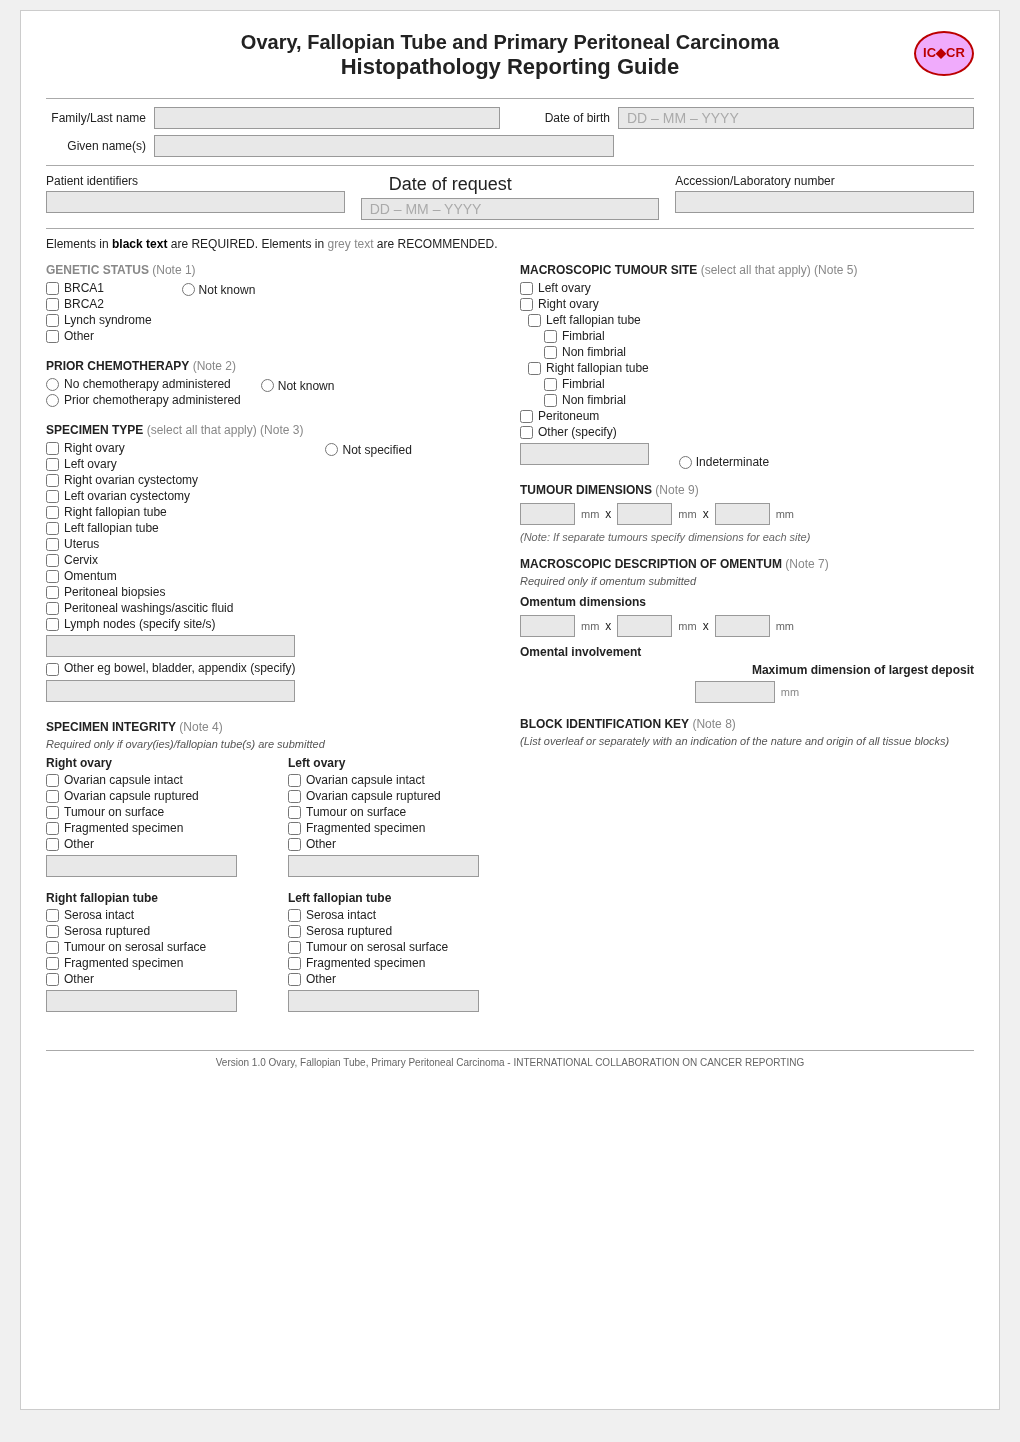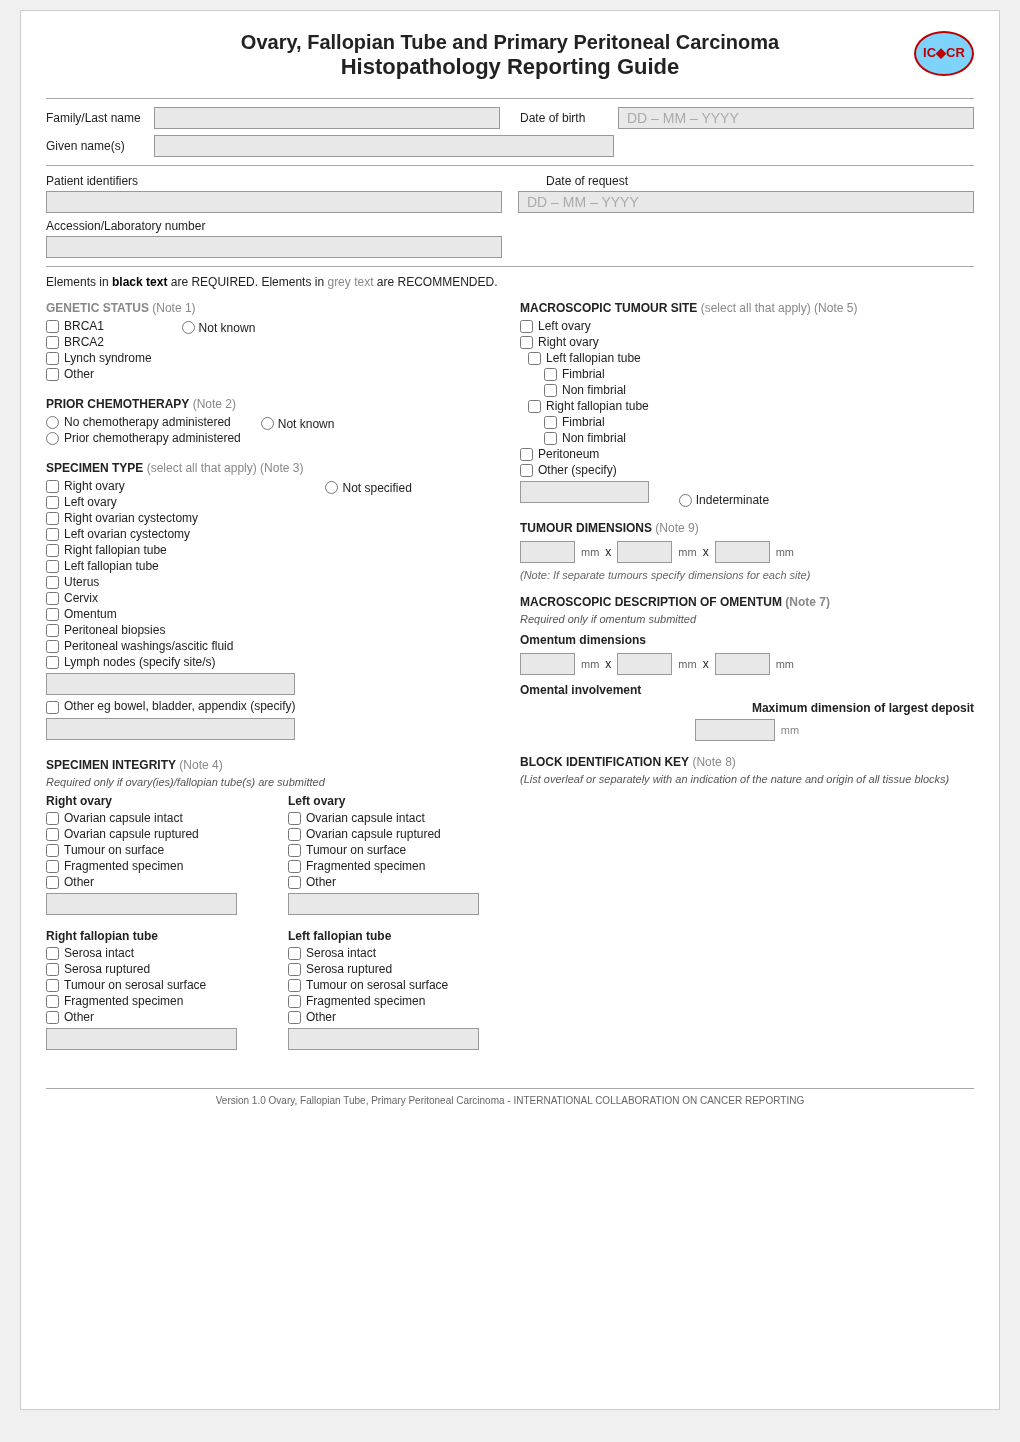--- a/index.html
+++ b/index.html
@@ -43,35 +43,36 @@
       height: 45px;
       border: 2px solid #b00;
       border-radius: 50%;
       display: flex;
       align-items: center;
       justify-content: center;
       font-size: 11px;
       font-weight: bold;
       color: #b00;
       overflow: hidden;
-      background: #7dd3fc;
+      background: #f0abfc;
     }
     .logo-inner {
       text-align: center;
       line-height: 1.1;
     }
     .divider {
       border: none;
       border-top: 1px solid #aaa;
       margin: 8px 0;
     }
     .field-row {
       display: flex;
       align-items: center;
       gap: 8px;
+      text-align: right;
     }
     .field-label {
       font-size: 12px;
       white-space: nowrap;
       min-width: 100px;
     }
     .field-input {
       border: 1px solid #999;
       background: #e8e8e8;
       height: 22px;
@@ -250,27 +251,27 @@
 
   <div style="margin-bottom:6px;">
     <div class="field-row">
       <span class="field-label">Given name(s)</span>
       <div class="field-input" style="max-width:460px;"></div>
     </div>
   </div>
 
   <hr class="divider">
 
-  <div style="display:grid;grid-template-columns:1fr 1fr;gap:6px 16px;margin-bottom:6px;">
+  <div style="display:grid;grid-template-columns:1fr 1fr 1fr;gap:6px 16px;margin-bottom:6px;">
     <div>
       <div style="font-size:12px;margin-bottom:3px;">Patient identifiers</div>
       <div class="field-input" style="width:100%;"></div>
     </div>
     <div>
-      <div style="font-size:12px;margin-bottom:3px;padding-left:28px;">Date of request</div>
+      <div style="font-size:18px;margin-bottom:3px;padding-left:28px;">Date of request</div>
       <div class="date-field" style="width:100%;">
         <span>DD – MM – YYYY</span>
       </div>
     </div>
     <div>
       <div style="font-size:12px;margin-bottom:3px;">Accession/Laboratory number</div>
       <div class="field-input" style="width:100%;"></div>
     </div>
   </div>
 
@@ -593,21 +594,21 @@
           <span class="dim-unit">mm</span>
           <span class="dim-x">x</span>
           <div class="dim-input"></div>
           <span class="dim-unit">mm</span>
         </div>
         <div class="sub-note">(Note: If separate tumours specify dimensions for each site)</div>
       </div>
 
       <div class="section">
         <div class="section-title-black">
-          <span>MACROSCOPIC DESCRIPTION OF OMENTUM</span>&nbsp;<span style="color:#888;font-weight:bold;">(Note 7)</span>
+          <span>MACROSCOPIC DESCRIPTION OF OMENTUM</span>&nbsp;<span style="color:#888;font-weight:normal;">(Note 7)</span>
         </div>
         <div class="sub-note-black" style="margin-bottom:8px;">Required only if omentum submitted</div>
 
         <div style="font-weight:bold;font-size:12px;margin-bottom:4px;">Omentum dimensions</div>
         <div class="dimensions-row">
           <div class="dim-input"></div>
           <span class="dim-unit">mm</span>
           <span class="dim-x">x</span>
           <div class="dim-input"></div>
           <span class="dim-unit">mm</span>

